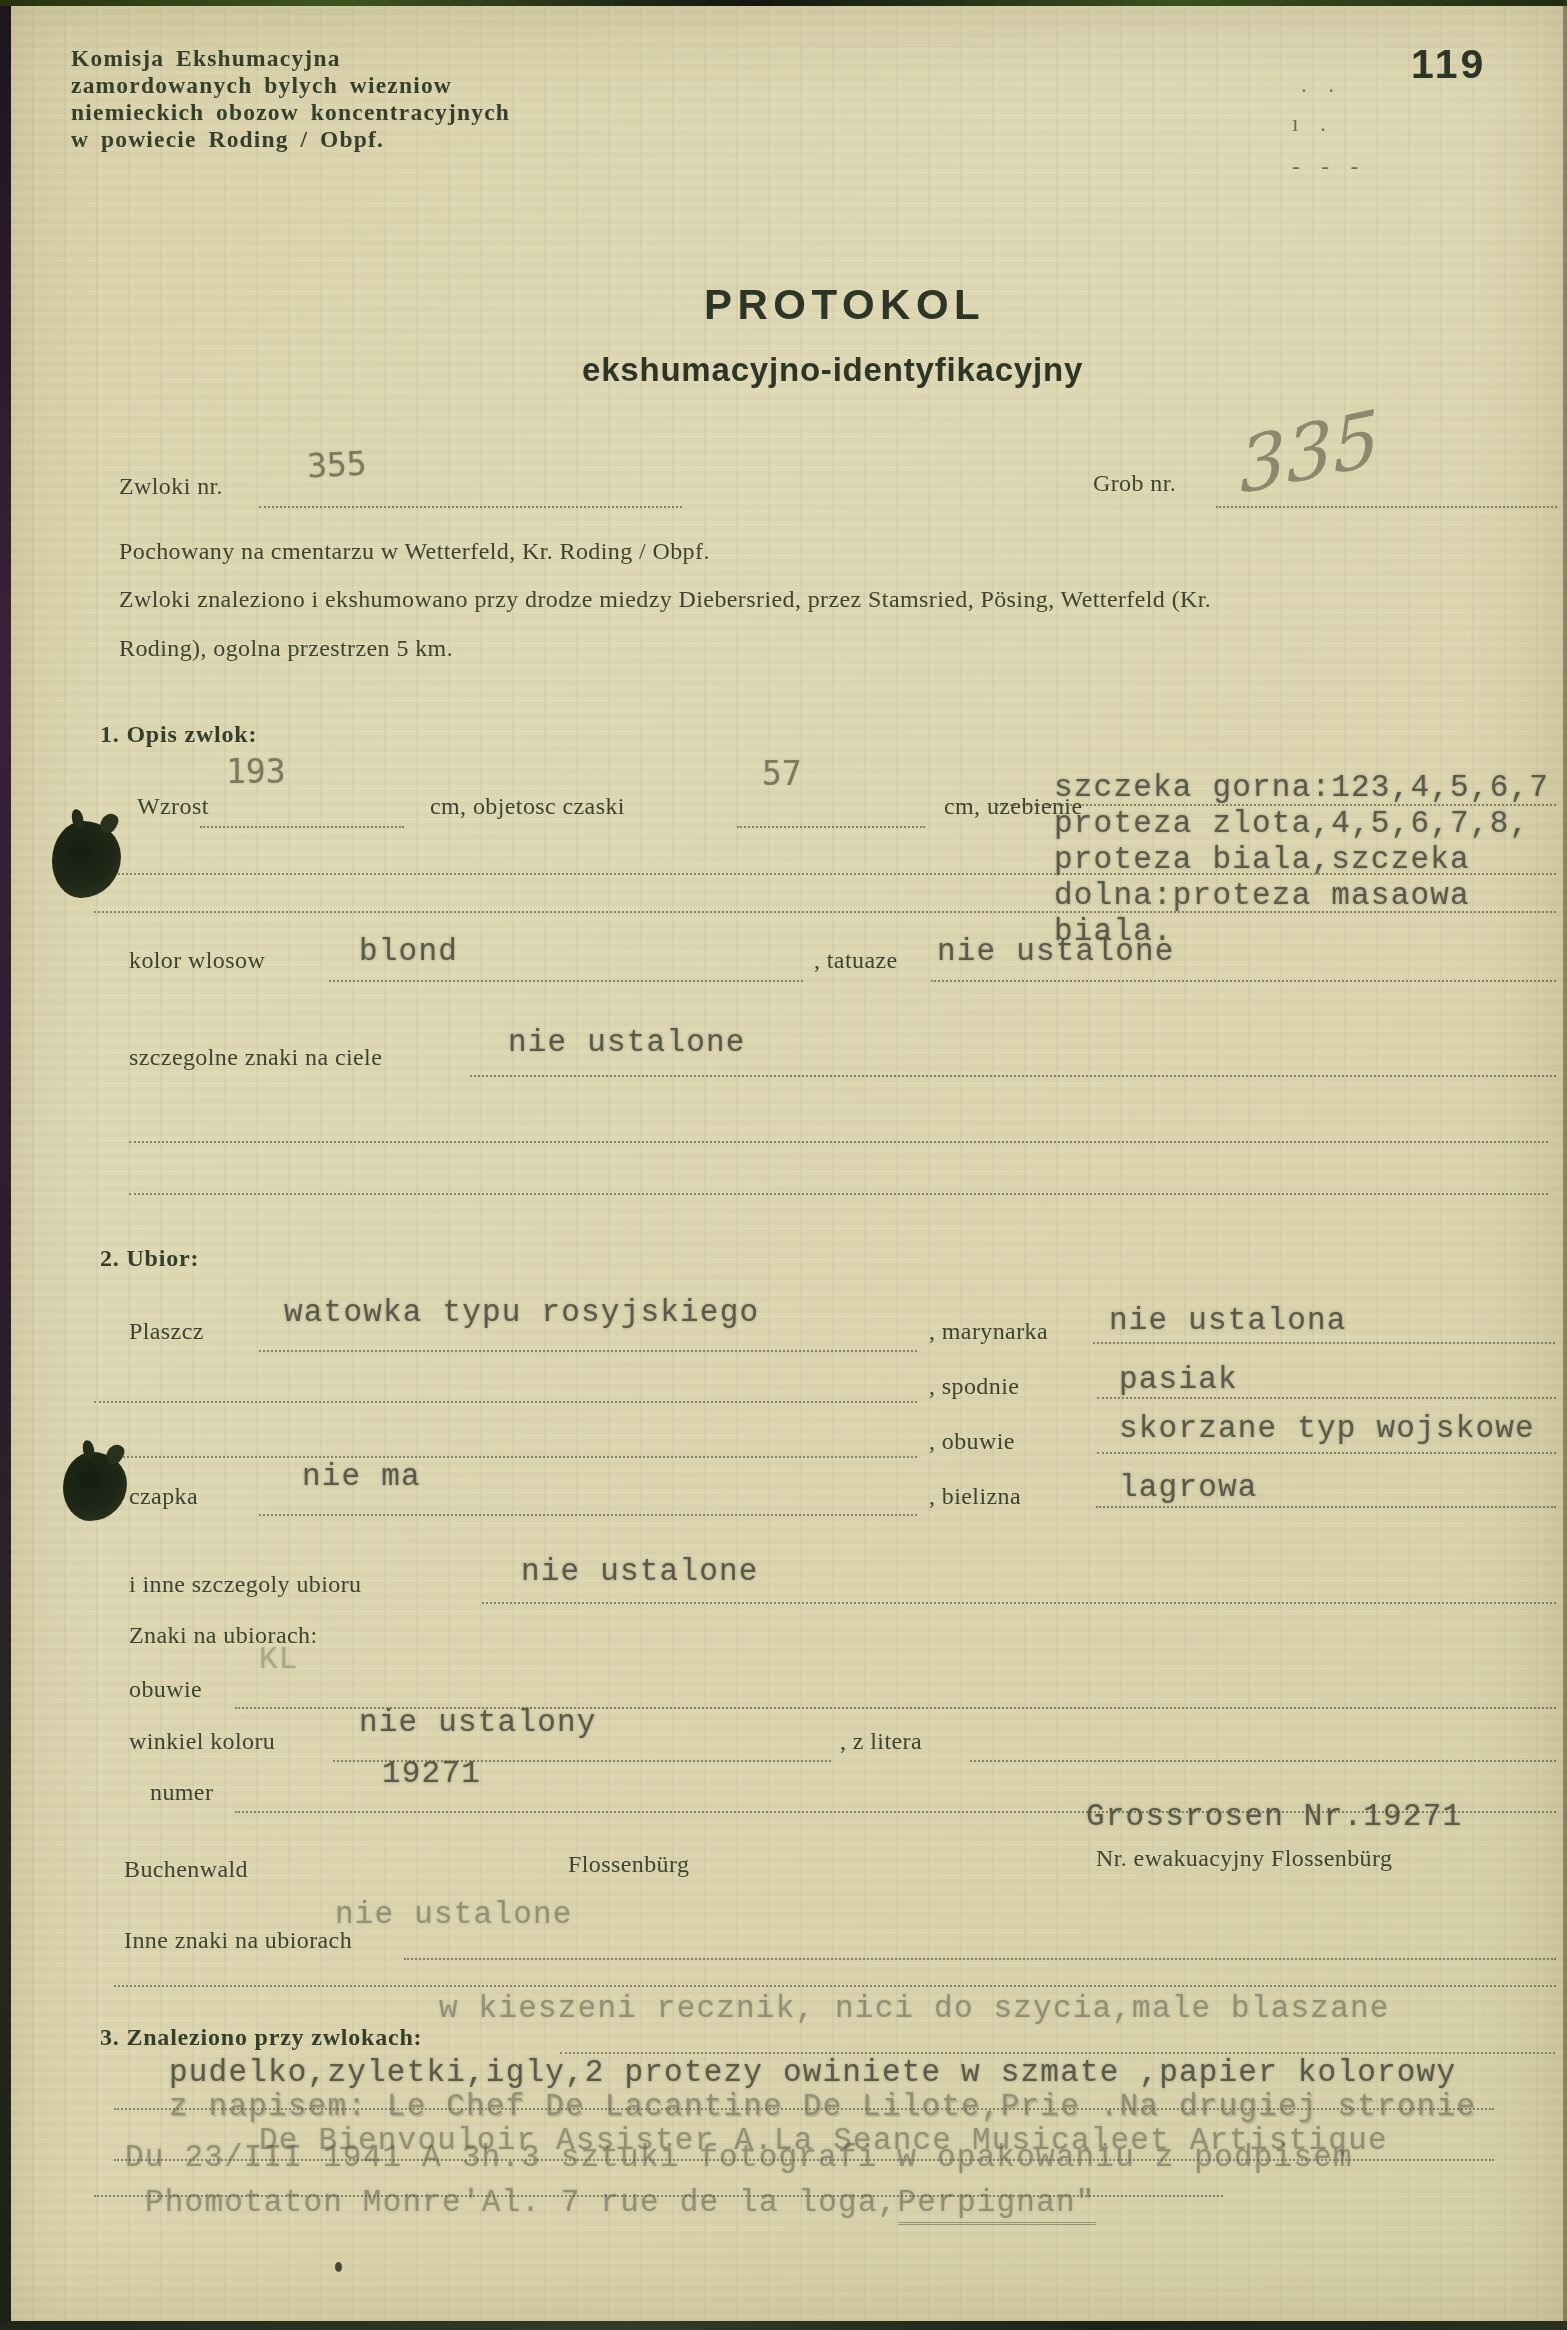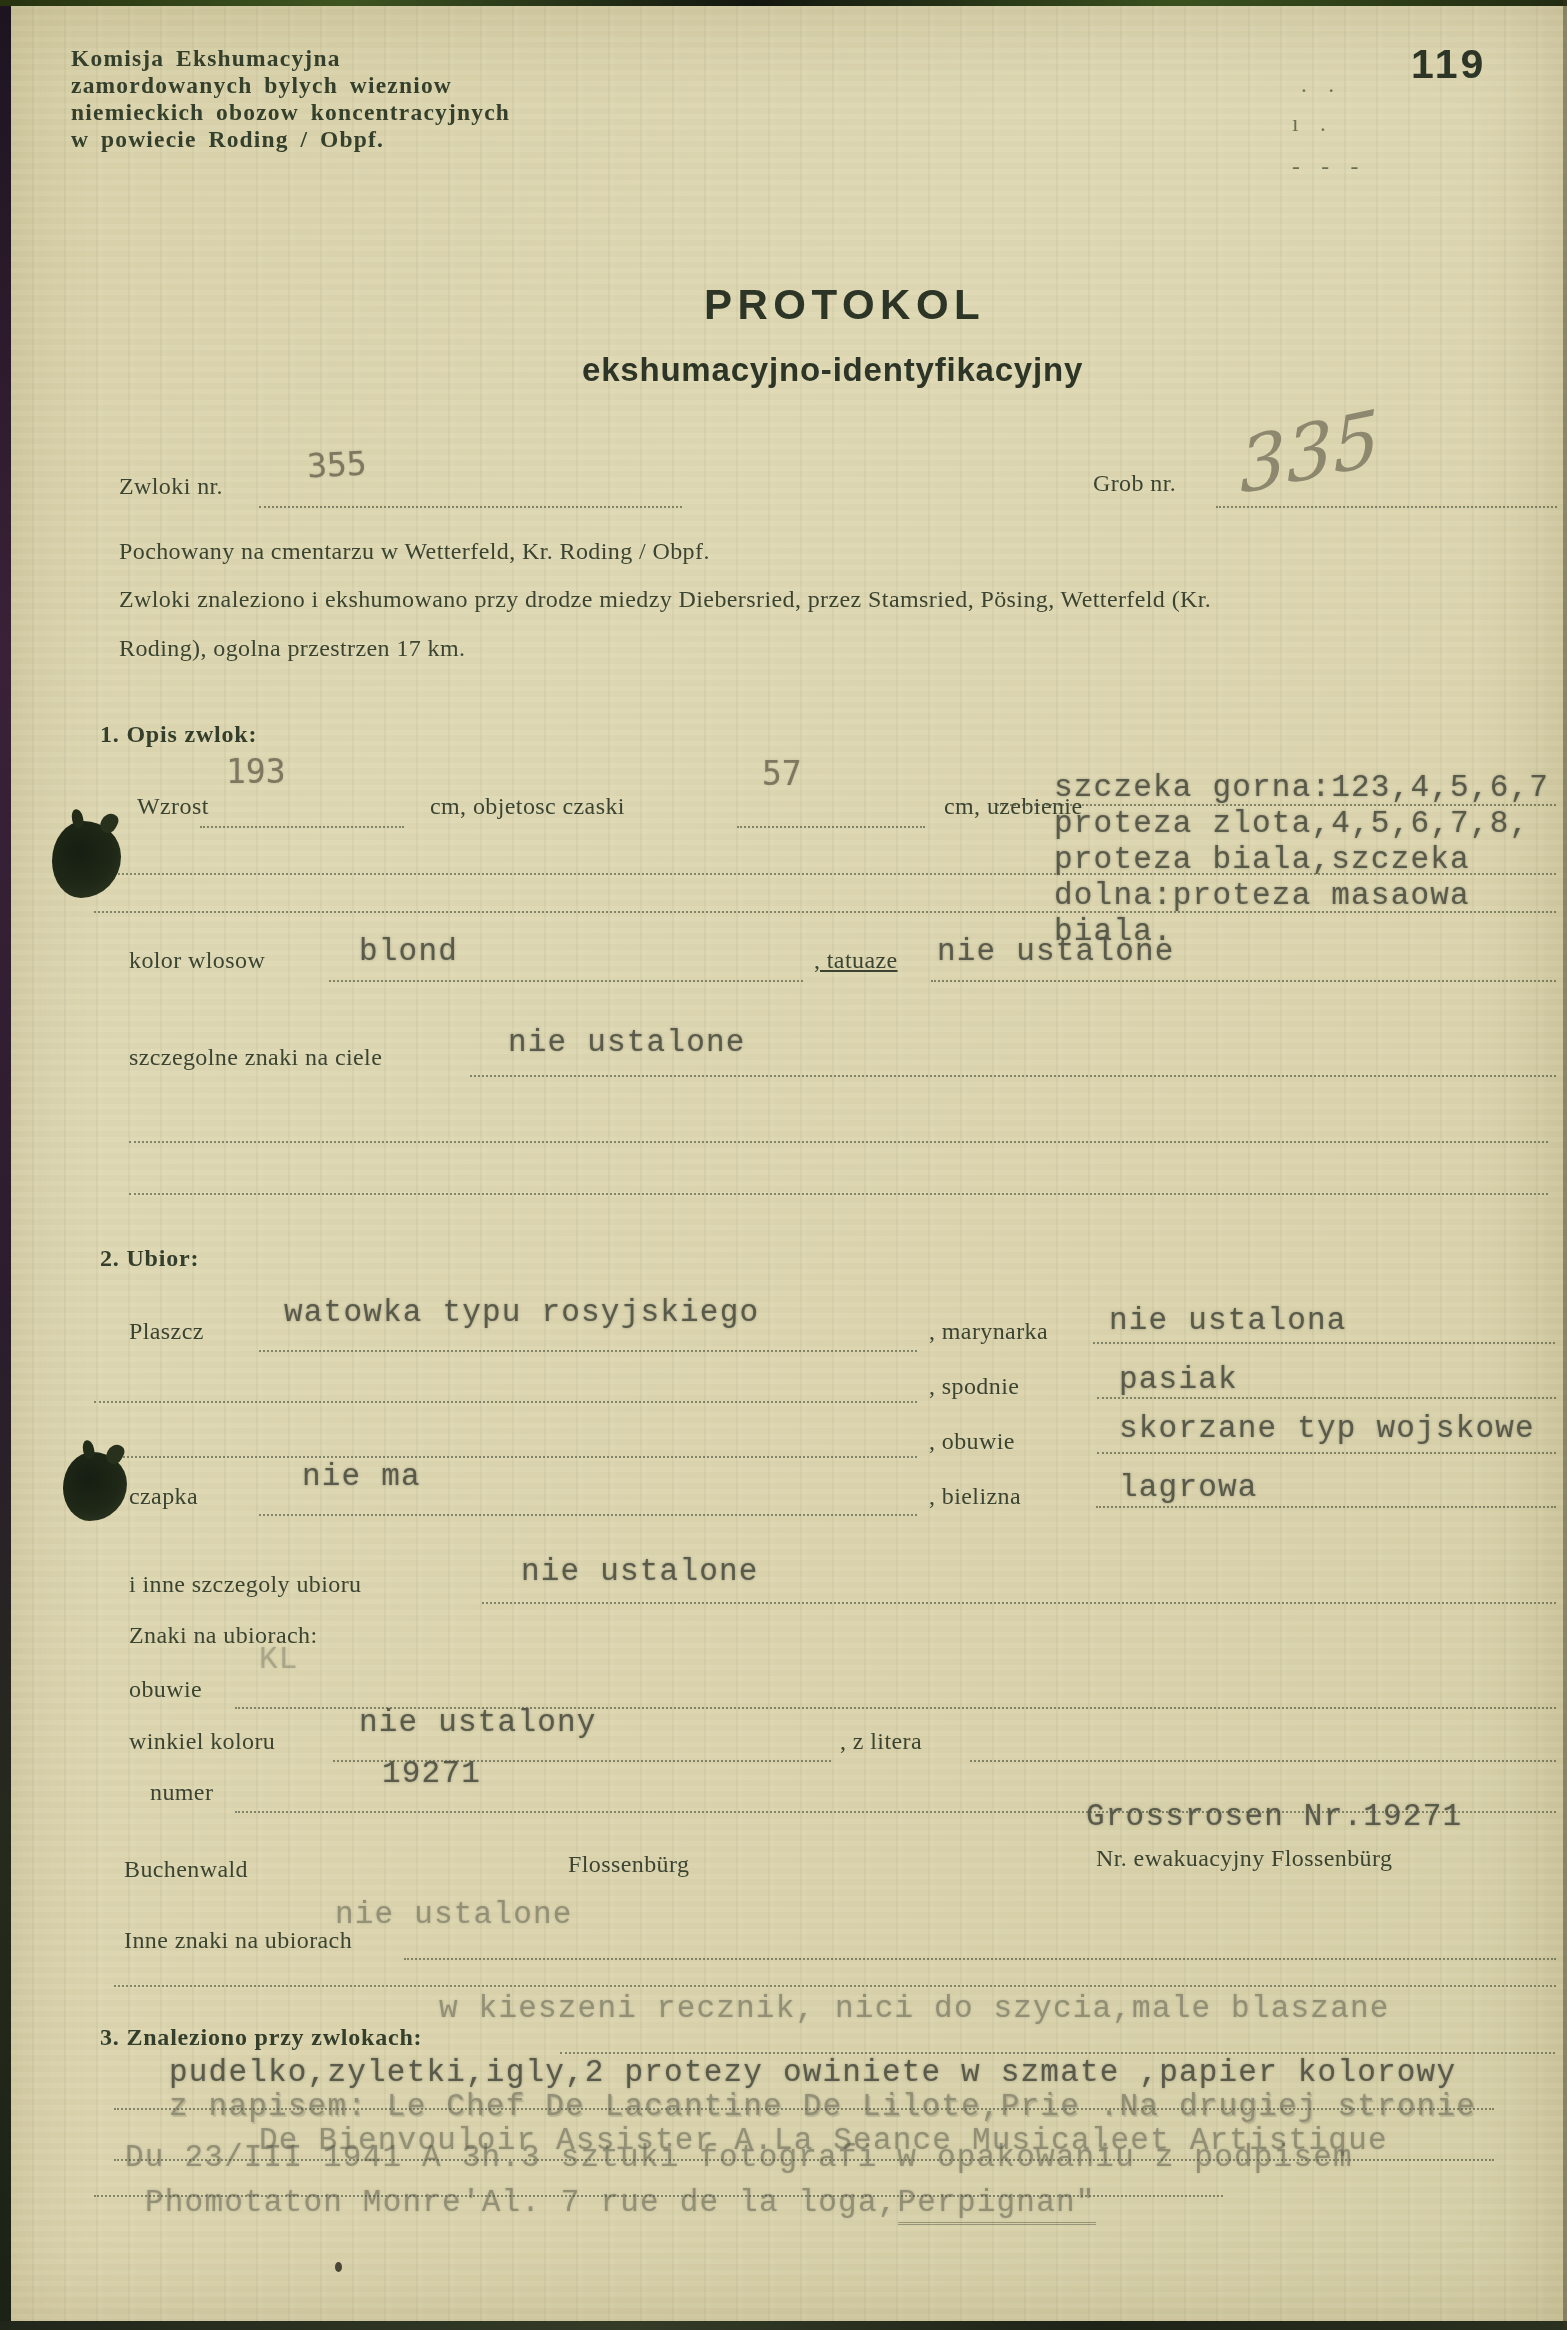--- a/index.html
+++ b/index.html
@@ -67,21 +67,21 @@
 
   <div class="print" style="left:119px;top:473px;">Zwloki nr.</div>
   <div class="dot" style="left:259px;top:506px;width:423px;"></div>
   <div class="pencil" style="left:307px;top:445px;transform:rotate(-3deg);">355</div>
   <div class="print" style="left:1093px;top:470px;">Grob nr.</div>
   <div class="dot" style="left:1216px;top:506px;width:341px;"></div>
   <div class="hand" style="left:1238px;top:408px;">335</div>
 
   <div class="print" style="left:119px;top:538px;">Pochowany na cmentarzu w Wetterfeld, Kr. Roding / Obpf.</div>
   <div class="print" style="left:119px;top:586px;">Zwloki znaleziono i ekshumowano przy drodze miedzy Diebersried, przez Stamsried, Pösing, Wetterfeld (Kr.</div>
-  <div class="print" style="left:119px;top:635px;">Roding), ogolna przestrzen 17 km.</div>
+  <div class="print" style="left:119px;top:635px;">Roding), ogolna przestrzen 5 km.</div>
 
   <div class="print ph" style="left:100px;top:721px;">1. Opis zwlok:</div>
 
   <div class="print" style="left:137px;top:793px;">Wzrost</div>
   <div class="dot" style="left:200px;top:826px;width:204px;"></div>
   <div class="pencil" style="left:226px;top:752px;">193</div>
   <div class="print" style="left:430px;top:793px;">cm, objetosc czaski</div>
   <div class="dot" style="left:737px;top:826px;width:188px;"></div>
   <div class="pencil" style="left:762px;top:754px;">57</div>
   <div class="print" style="left:944px;top:793px;">cm, uzebienie</div>
@@ -91,21 +91,21 @@
   <div class="dot" style="left:94px;top:911px;width:1462px;"></div>
   <div class="type" style="left:1054px;top:770px;">szczeka gorna:123,4,5,6,7</div>
   <div class="type" style="left:1054px;top:806px;">proteza zlota,4,5,6,7,8,</div>
   <div class="type" style="left:1054px;top:842px;">proteza biala,szczeka</div>
   <div class="type" style="left:1054px;top:878px;">dolna:proteza masaowa</div>
   <div class="type" style="left:1054px;top:914px;">biala.</div>
 
   <div class="print" style="left:129px;top:947px;">kolor wlosow</div>
   <div class="dot" style="left:329px;top:980px;width:474px;"></div>
   <div class="type" style="left:359px;top:934px;">blond</div>
-  <div class="print" style="left:814px;top:947px;text-decoration:underline;">, tatuaze</div>
+  <div class="print" style="left:814px;top:947px;">, tatuaze</div>
   <div class="dot" style="left:931px;top:980px;width:625px;"></div>
   <div class="type" style="left:937px;top:934px;">nie ustalone</div>
 
   <div class="print" style="left:129px;top:1044px;">szczegolne znaki na ciele</div>
   <div class="dot" style="left:470px;top:1075px;width:1086px;"></div>
   <div class="type" style="left:508px;top:1025px;">nie ustalone</div>
 
   <div class="dot" style="left:129px;top:1141px;width:1419px;"></div>
   <div class="dot" style="left:129px;top:1193px;width:1419px;"></div>
 

